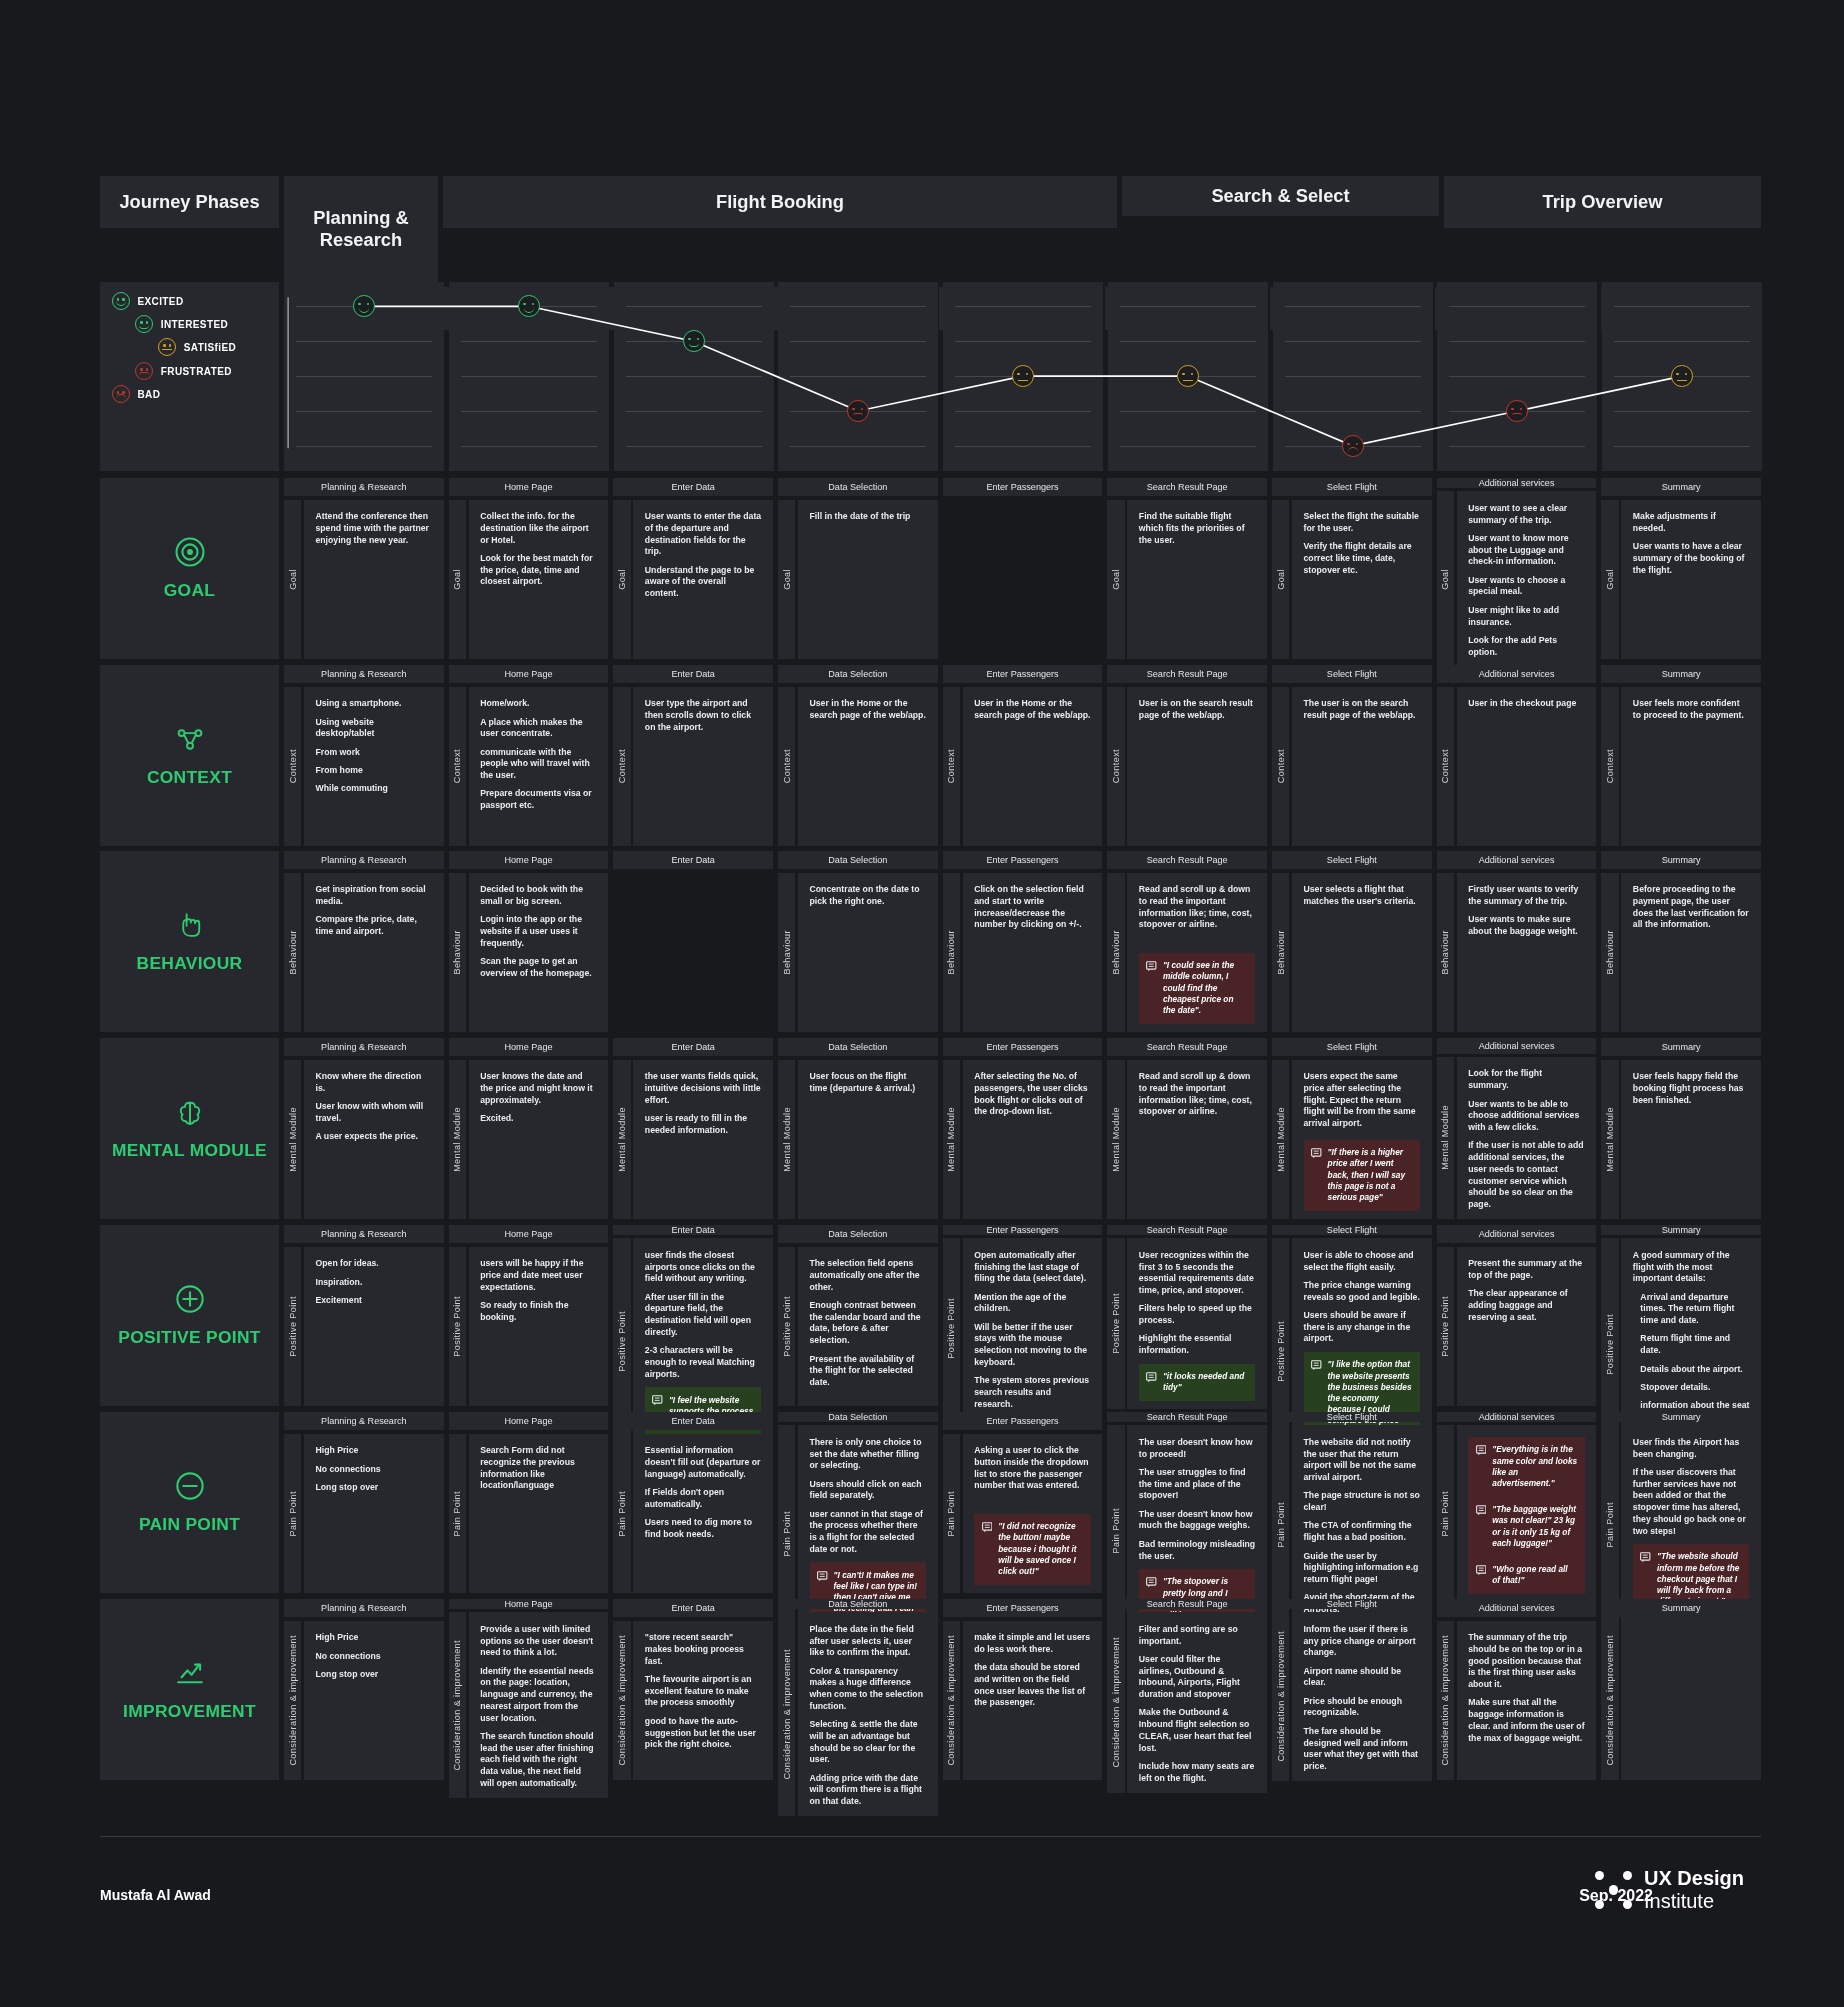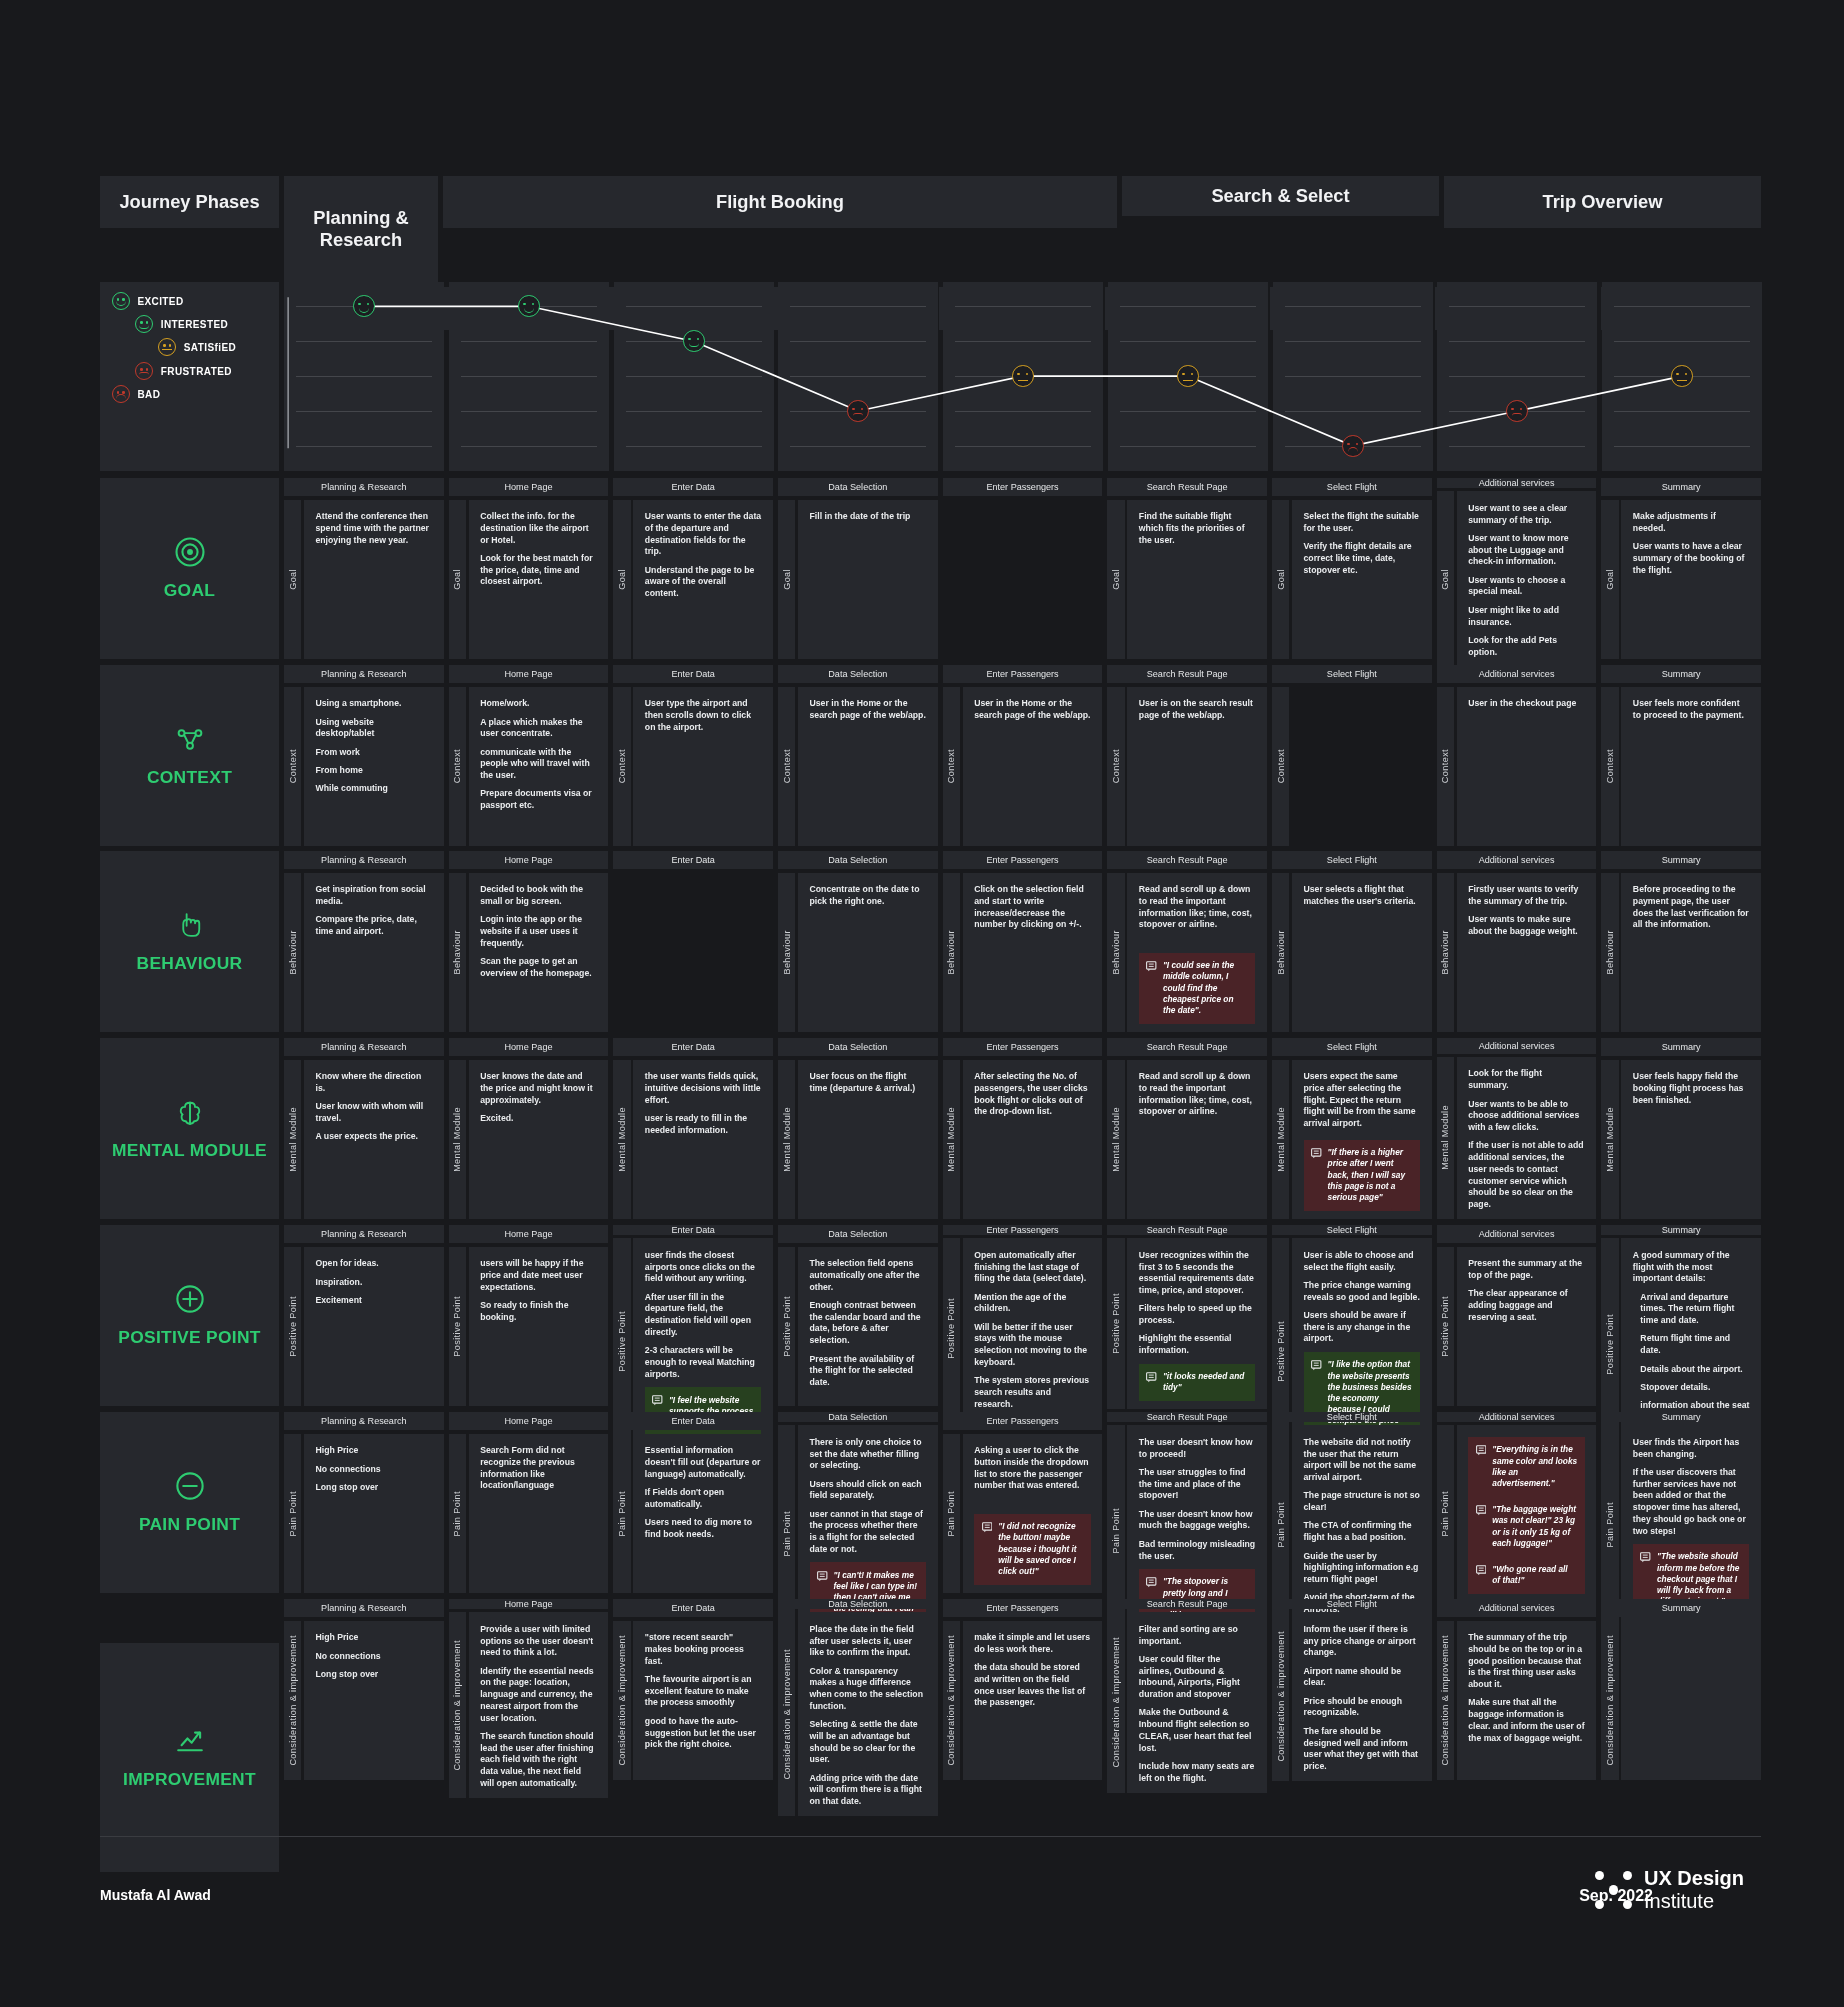--- a/index.html
+++ b/index.html
@@ -513,20 +513,23 @@
               <div class="cell-main">
                 <p>User is on the search result page of the web/app.</p>
               </div>
             </div>
           </div>
           <div class="cellwrap" style="flex: 1 1 0%; height: 181px;">
             <div class="cell-head">Select Flight</div>
             <div class="cell-body">
               <div class="cell-vert">
                 <span class="vert">Context</span>
+              </div>
+              <div class="cell-main">
+                <p>The user is on the search result page of the web/app.</p>
               </div>
             </div>
           </div>
           <div class="cellwrap" style="flex: 1 1 0%; height: 181px;">
             <div class="cell-head">Additional services</div>
             <div class="cell-body">
               <div class="cell-vert">
                 <span class="vert">Context</span>
               </div>
               <div class="cell-main">
@@ -1164,21 +1167,21 @@
                     </span>
                     <span>"The website should inform me before the checkout page that I will fly back from a different airport."</span>
                   </div>
                 </div>
               </div>
             </div>
           </div>
         </div>
       </div>
       <div class="brow" style="top: 1599px; height: 181px;">
-        <div class="row-label-cell rl" style="height: 229px; margin-top: 44px;">
+        <div class="row-label-cell rl" style="height: 181px;">
           <div class="ricon">
             <svg width="32" height="32" viewBox="0 0 38 38">
               <path d="M5 30 h28 M9 24 l7-8 l5 5 l9-12" fill="none" stroke="#2ecc71" stroke-width="2.5" stroke-linecap="round" stroke-linejoin="round"></path>
               <path d="M25 9 h6 v6" fill="none" stroke="#2ecc71" stroke-width="2.5" stroke-linecap="round" stroke-linejoin="round"></path>
             </svg>
           </div>
           <div class="lbl">IMPROVEMENT</div>
         </div>
         <div class="cells" style="height: 181px;">
           <div class="cellwrap" style="flex: 1 1 0%; height: 181px;">

